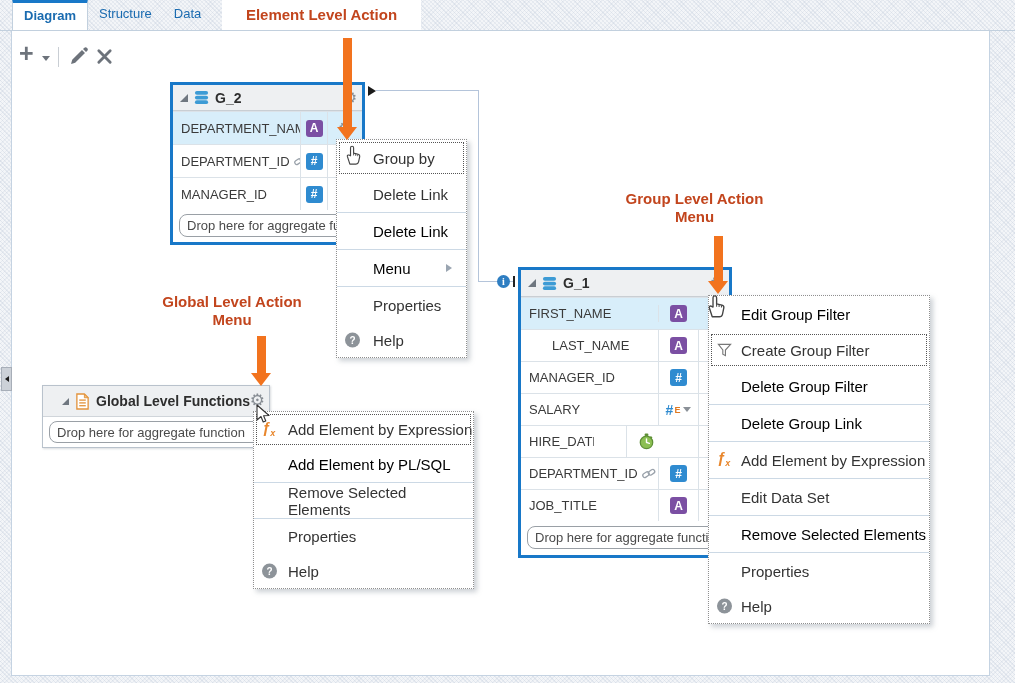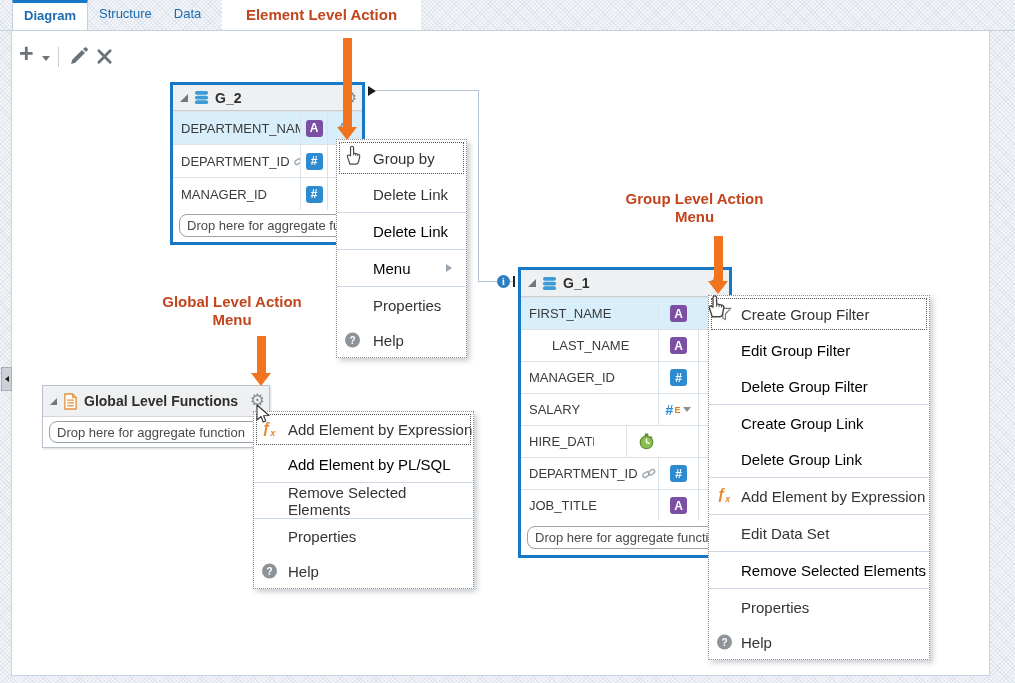--- a/index.html
+++ b/index.html
@@ -264,21 +264,21 @@
     <div class="fname">JOB_TITLE</div>
     <div class="fcell" style="width:40px;">
         <span class="badge t">A</span>
       </div>
     <div class="fcell" style="width:31px;"></div>
   </div>
   <div class="dropzone" style="margin:5px 6px;height:23px;">Drop here for aggregate function</div>
 </div>
 
 <div class="gbox" style="left:42px;top:385px;width:228px;height:63px;border:1px solid #b9c2cc;box-shadow:1px 1px 2px rgba(130,140,150,.3);">
-  <div class="ghead" style="height:31px;border-bottom:1px solid #d0d5da;">
+  <div class="ghead" style="height:31px;border-bottom:1px solid #d0d5da;padding-left:12px;">
     <span class="disc" style="border-bottom-width:7px;border-left-width:7px;"></span>
     <svg class="icn" width="15" height="17">
         <use href="#sym-doc"></use>
       </svg>
     <span class="gtitle" style="font-size:14px;">Global Level Functions</span>
     <span class="gearch hgear" style="right:4px;font-size:17px;"></span>
   </div>
   <div class="dropzone" style="margin:4px 6px;height:22px;">Drop here for aggregate function</div>
 </div>
 
@@ -304,38 +304,35 @@
     </div>
   <div class="mi" style="height:34px;padding-left:36px;">
       <span class="mico">
         <span class="helpic"></span>
       </span>
       <span>Help</span>
     </div>
 </div>
 
 <div class="menu" style="left:708px;top:295px;width:222px;">
+  <div class="mi dis" style="height:36px;padding-left:32px;">
+      <span>Edit Group Filter</span>
+    </div>
   <div class="mi foc" style="height:36px;padding-left:32px;">
       <span class="mico">
         <svg class="icn" width="15" height="15">
           <use href="#sym-funnel"></use>
         </svg>
       </span>
       <span>Create Group Filter</span>
     </div>
   <div class="mi dis" style="height:36px;padding-left:32px;">
-      <span>Edit Group Filter</span>
-    </div>
-  <div class="mi dis" style="height:36px;padding-left:32px;">
       <span>Delete Group Filter</span>
     </div>
   <div class="msep"></div>
-  <div class="mi dis" style="height:36px;padding-left:32px;">
-      <span>Create Group Link</span>
-    </div>
   <div class="mi dis" style="height:36px;padding-left:32px;">
       <span>Delete Group Link</span>
     </div>
   <div class="msep"></div>
   <div class="mi" style="height:36px;padding-left:32px;">
       <span class="mico">
         <span class="fx"></span>
       </span>
       <span>Add Element by Expression</span>
     </div>

